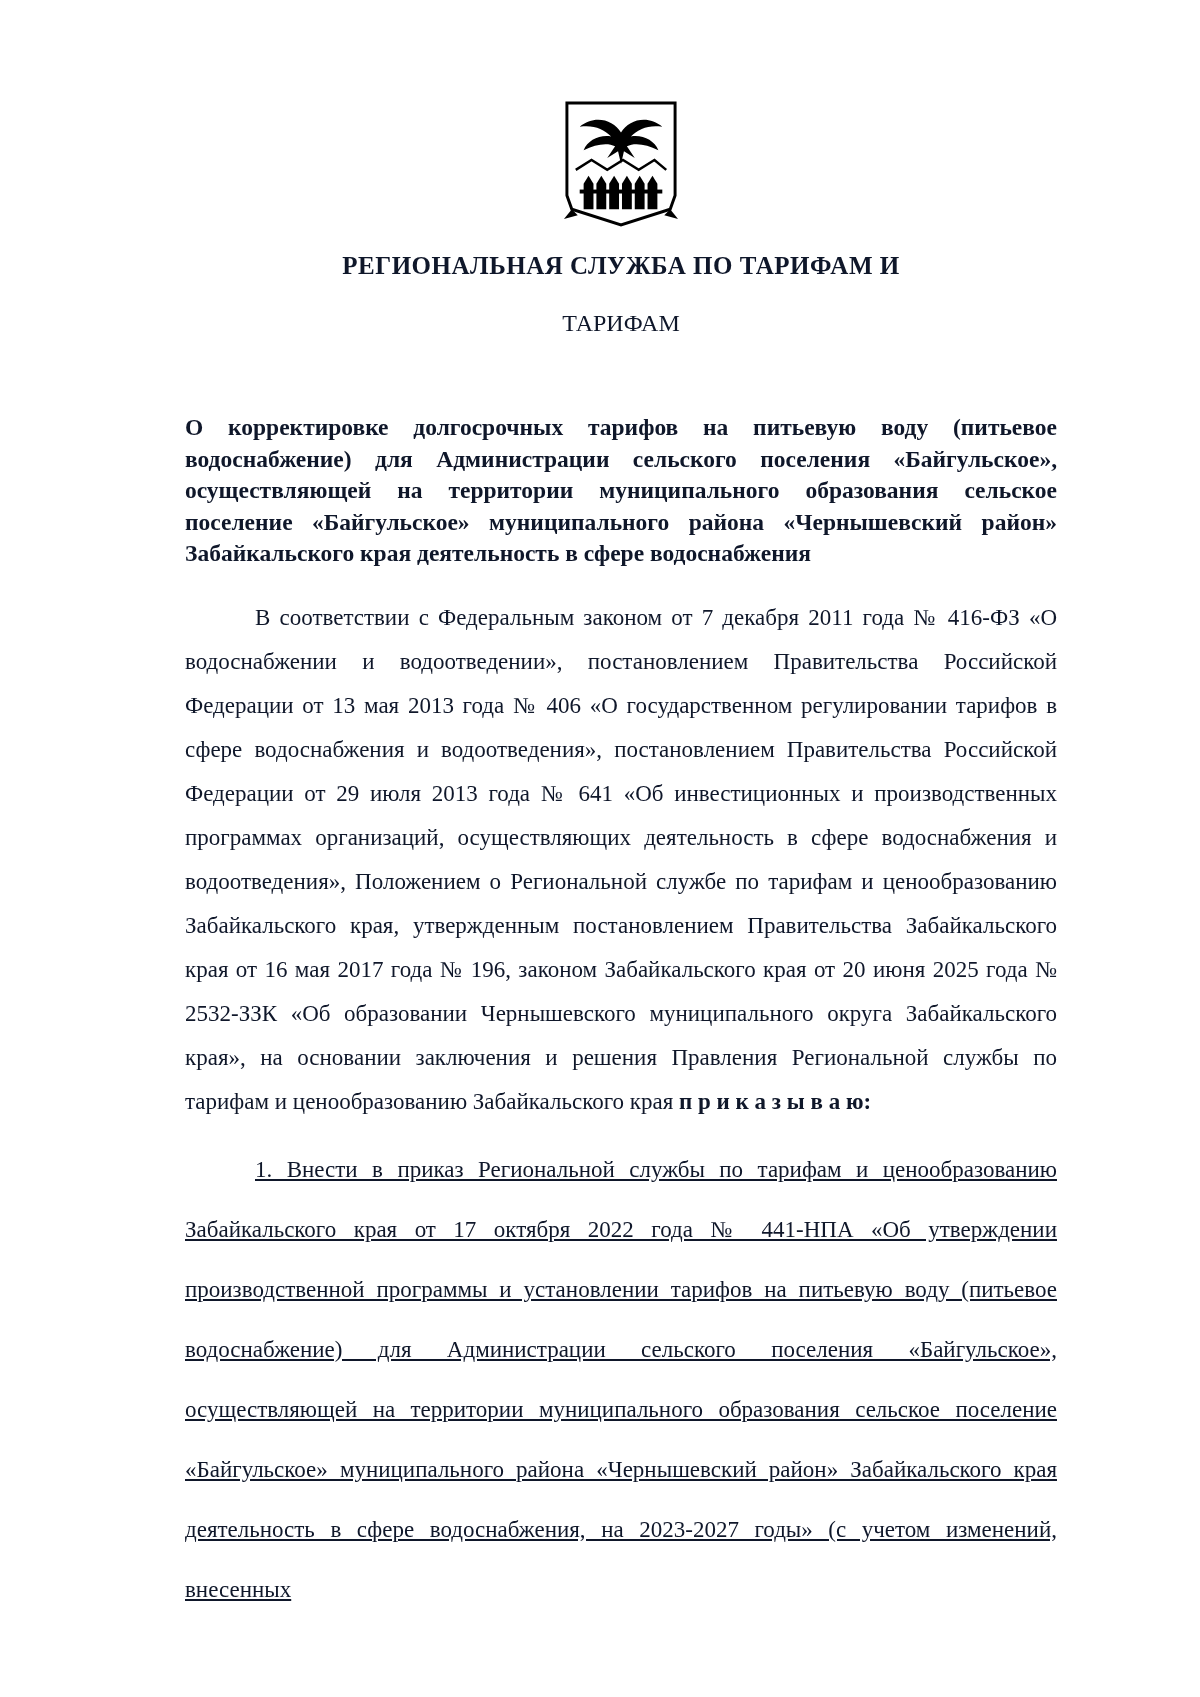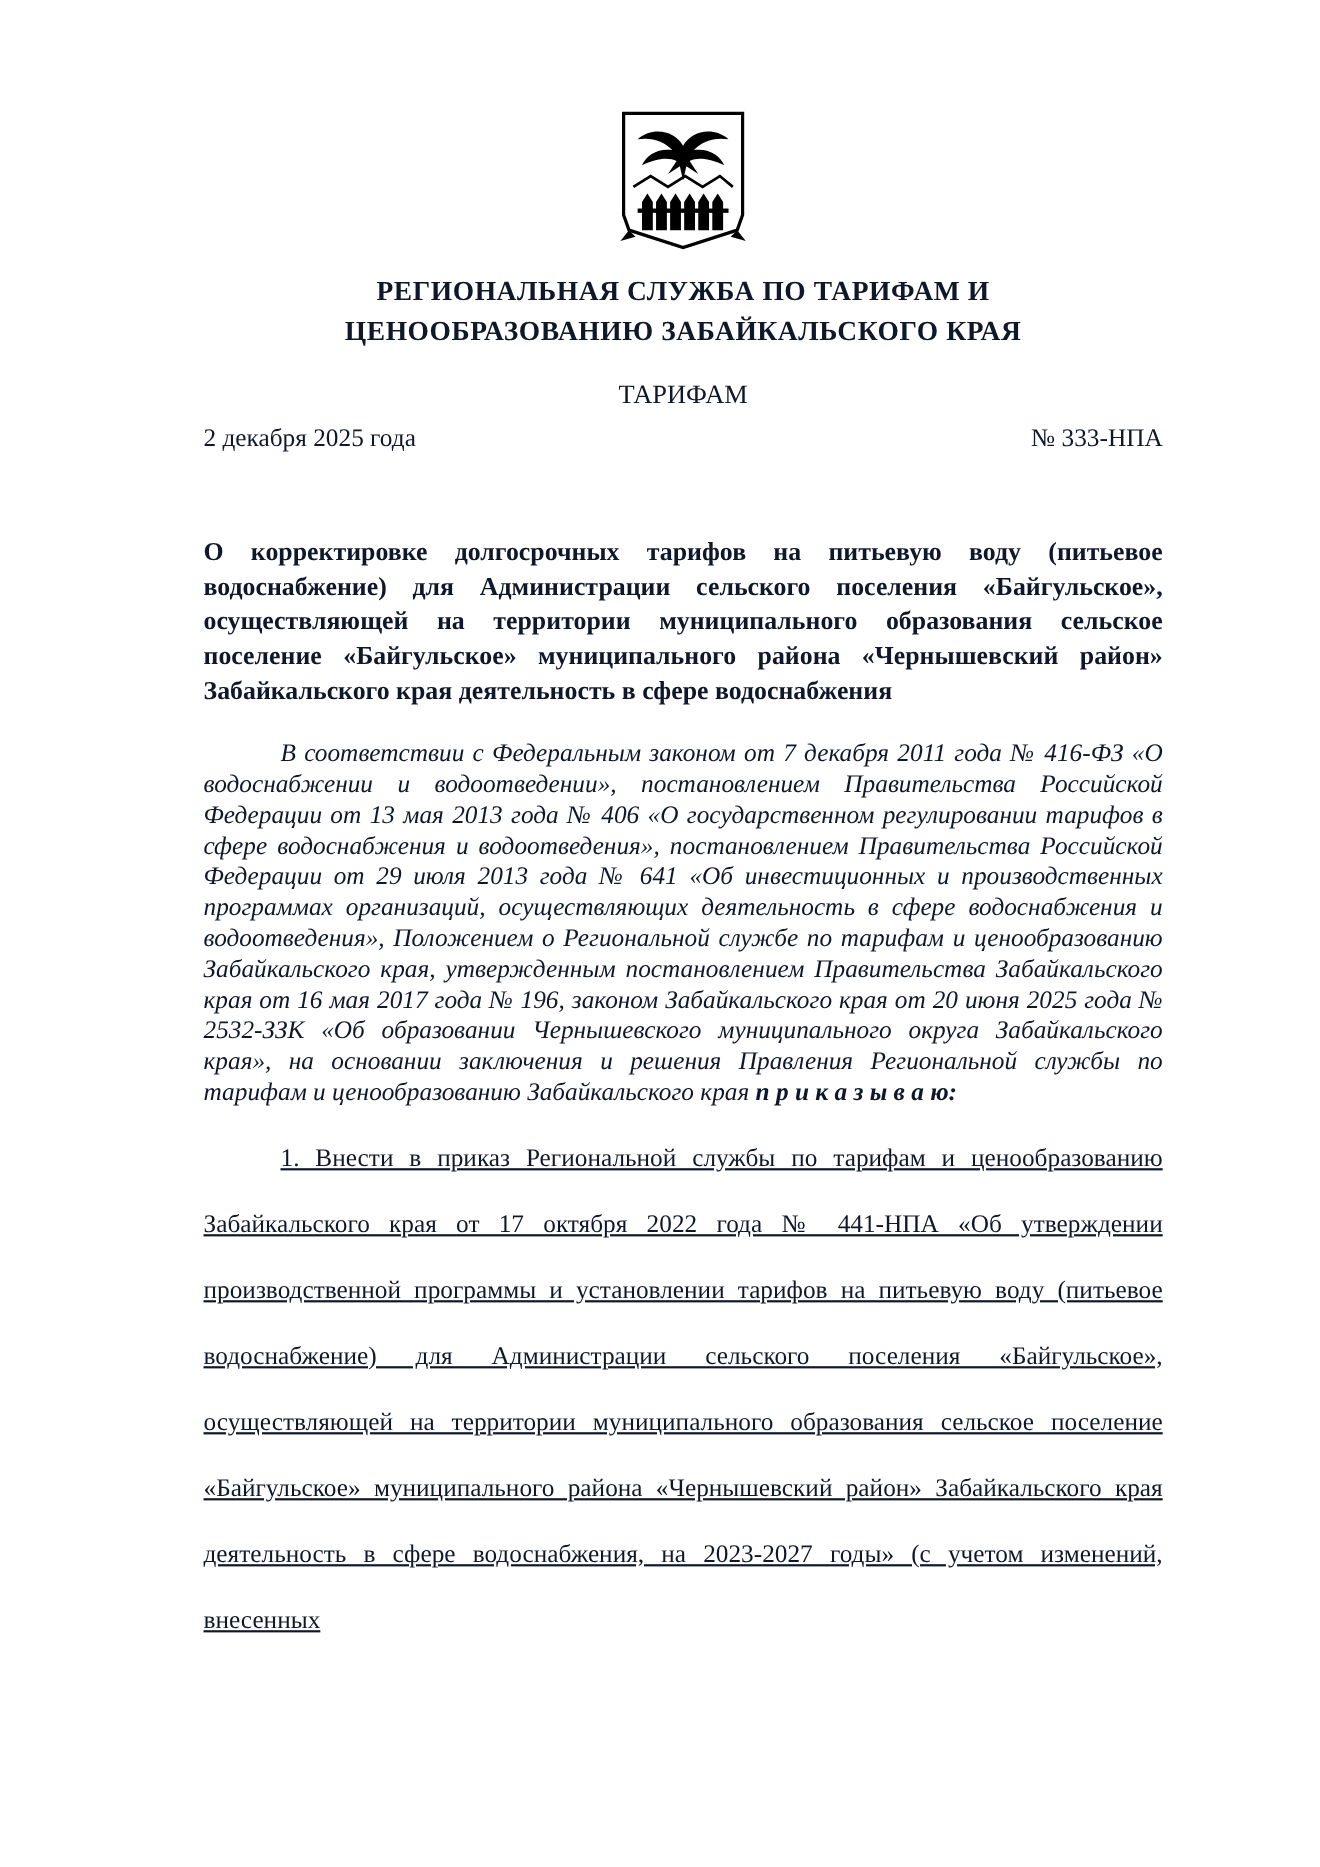--- a/index.html
+++ b/index.html
@@ -61,22 +61,21 @@
     line-height: 31.5px;
     text-align: justify;
   }
   .body-p {
     margin: 26px 0 0 0;
     font-size: 23px;
     text-align: justify;
     text-indent: 70px;
   }
   .p1 {
-    line-height: 28px;
-    font-style: italic;
+    line-height: 44px;
   }
   .p1 .command {
     font-weight: bold;
   }
   .p2 {
     margin-top: 16px;
     line-height: 60px;
     text-decoration: underline;
   }
 </style>
@@ -108,29 +107,24 @@
           <use href="#post" x="61" y="78"></use>
           <use href="#post" x="74" y="78"></use>
           <use href="#post" x="87" y="78"></use>
         </g>
         <rect x="18" y="92" width="84" height="4" fill="#000000"></rect>
       </svg>
     </div>
 
     <div class="org-name">
       <div>РЕГИОНАЛЬНАЯ СЛУЖБА ПО ТАРИФАМ И</div>
-      <div>ЦЕНООБРАЗОВАНИЮ ЗАБАЙКАЛЬСКОГО КРАЯ</div>
     </div>
 
     <div class="doc-type">ТАРИФАМ</div>
 
-    <div class="date-row">
-      <span>2 декабря 2025 года</span>
-      <span>№ 333-НПА</span>
-    </div>
 
 
     <p class="subject">О корректировке долгосрочных тарифов на питьевую воду (питьевое водоснабжение) для Администрации сельского поселения «Байгульское», осуществляющей на территории муниципального образования сельское поселение «Байгульское» муниципального района «Чернышевский район» Забайкальского края деятельность в сфере водоснабжения</p>
 
     <p class="body-p p1"><span>В соответствии с Федеральным законом от 7 декабря 2011 года № 416-ФЗ «О водоснабжении и водоотведении», постановлением Правительства Российской Федерации от 13 мая 2013 года № 406 «О государственном регулировании тарифов в сфере водоснабжения и водоотведения», постановлением Правительства Российской Федерации от 29 июля 2013 года № 641 «Об инвестиционных и производственных программах организаций, осуществляющих деятельность в сфере водоснабжения и водоотведения», Положением о Региональной службе по тарифам и ценообразованию Забайкальского края, утвержденным постановлением Правительства Забайкальского края от 16 мая 2017 года № 196, законом Забайкальского края от 20 июня 2025 года № 2532-ЗЗК «Об образовании Чернышевского муниципального округа Забайкальского края», на основании заключения и решения Правления Региональной службы по тарифам и ценообразованию Забайкальского края </span><span class="command">п р и к а з ы в а ю:</span></p>
 
     <p class="body-p p2">1. Внести в приказ Региональной службы по тарифам и ценообразованию Забайкальского края от 17 октября 2022 года № 441-НПА «Об утверждении производственной программы и установлении тарифов на питьевую воду (питьевое водоснабжение) для Администрации сельского поселения «Байгульское», осуществляющей на территории муниципального образования сельское поселение «Байгульское» муниципального района «Чернышевский район» Забайкальского края деятельность в сфере водоснабжения, на 2023-2027 годы» (с учетом изменений, внесенных</p>
 
   </div>
 </div>

